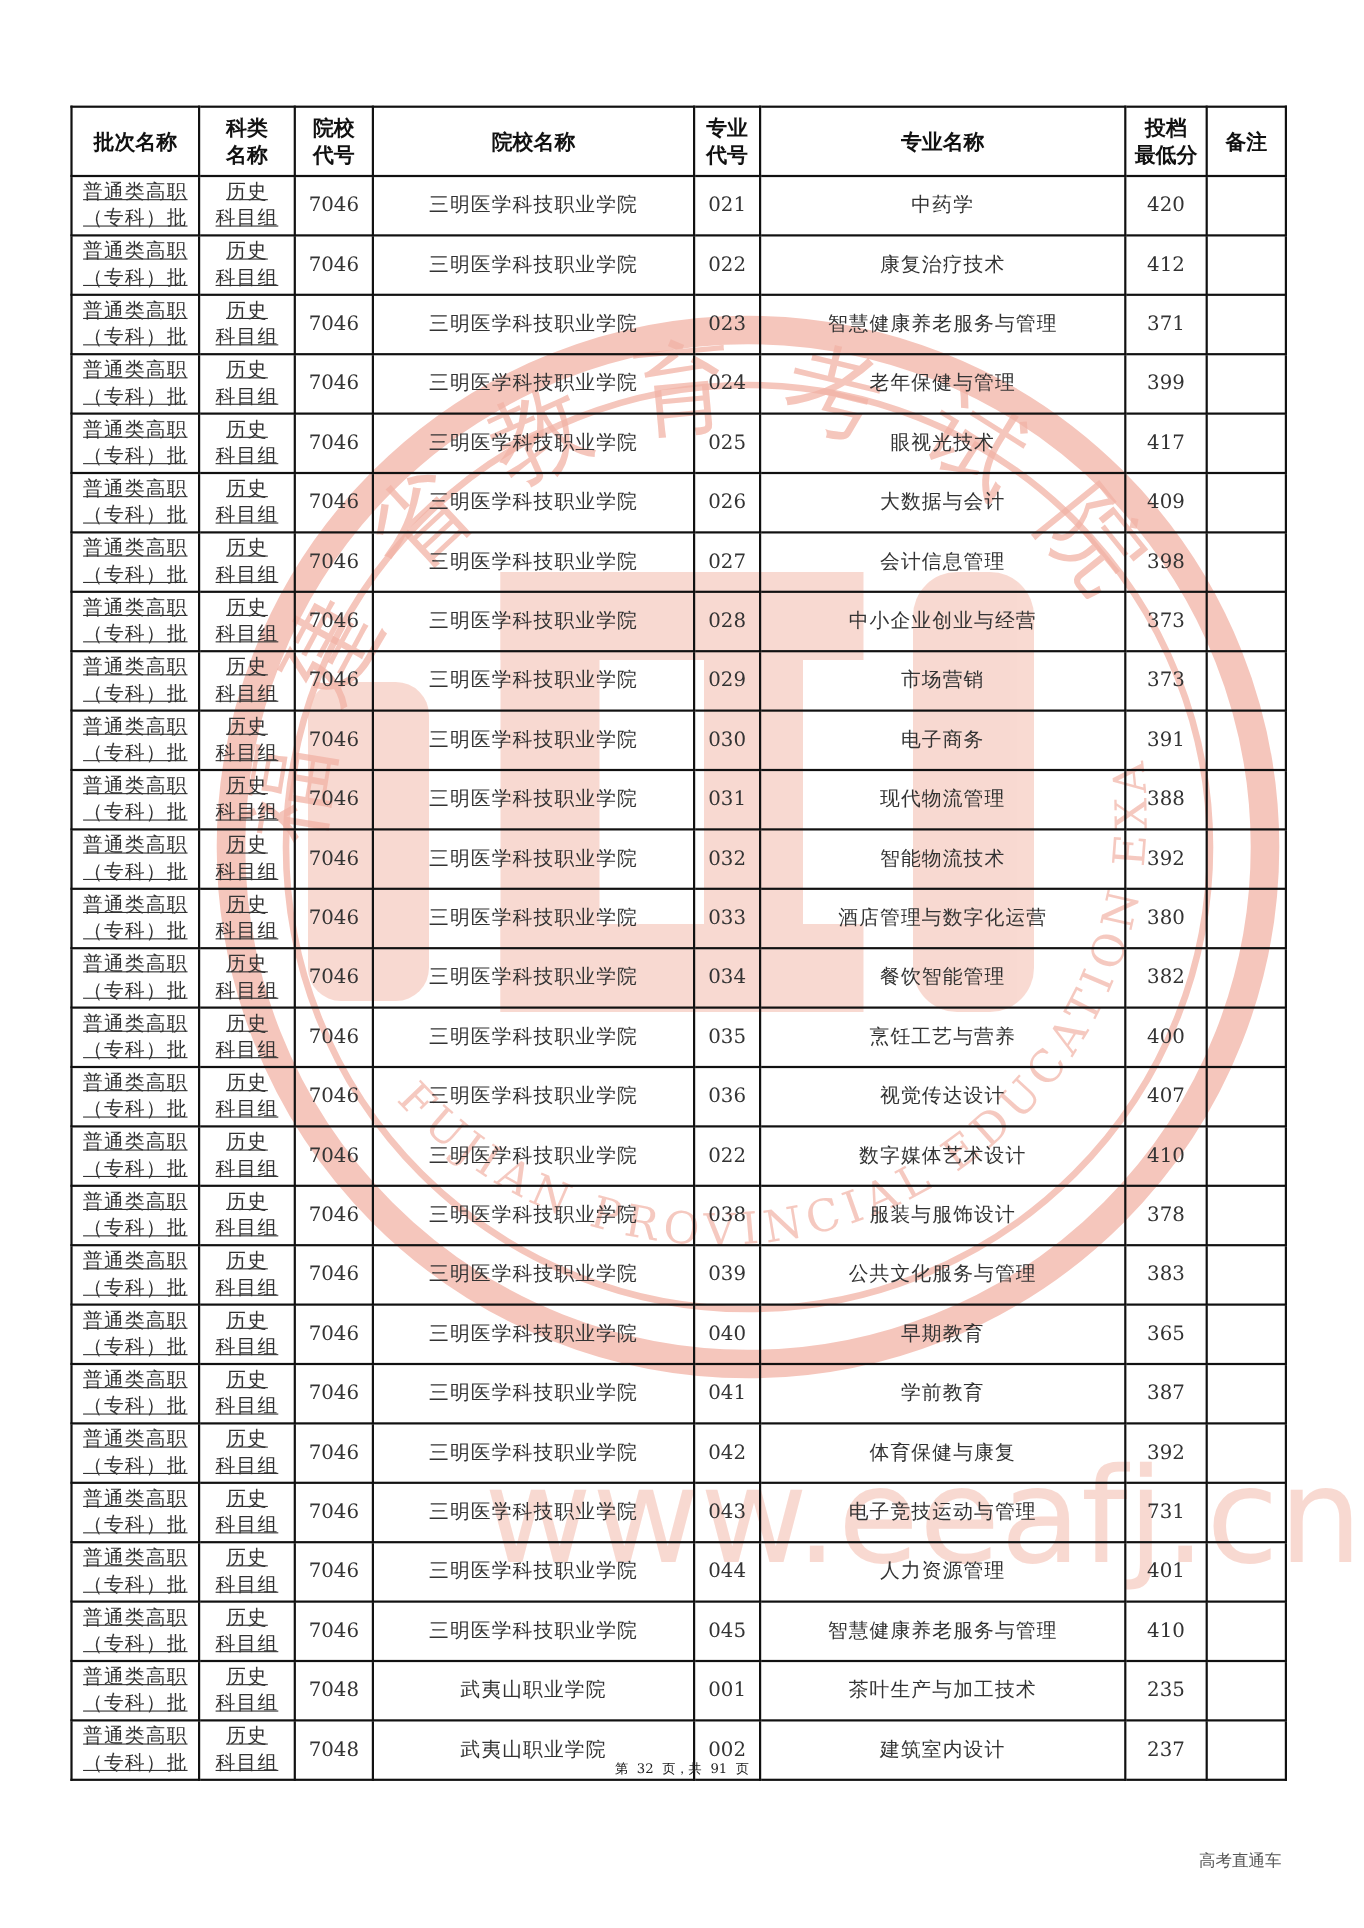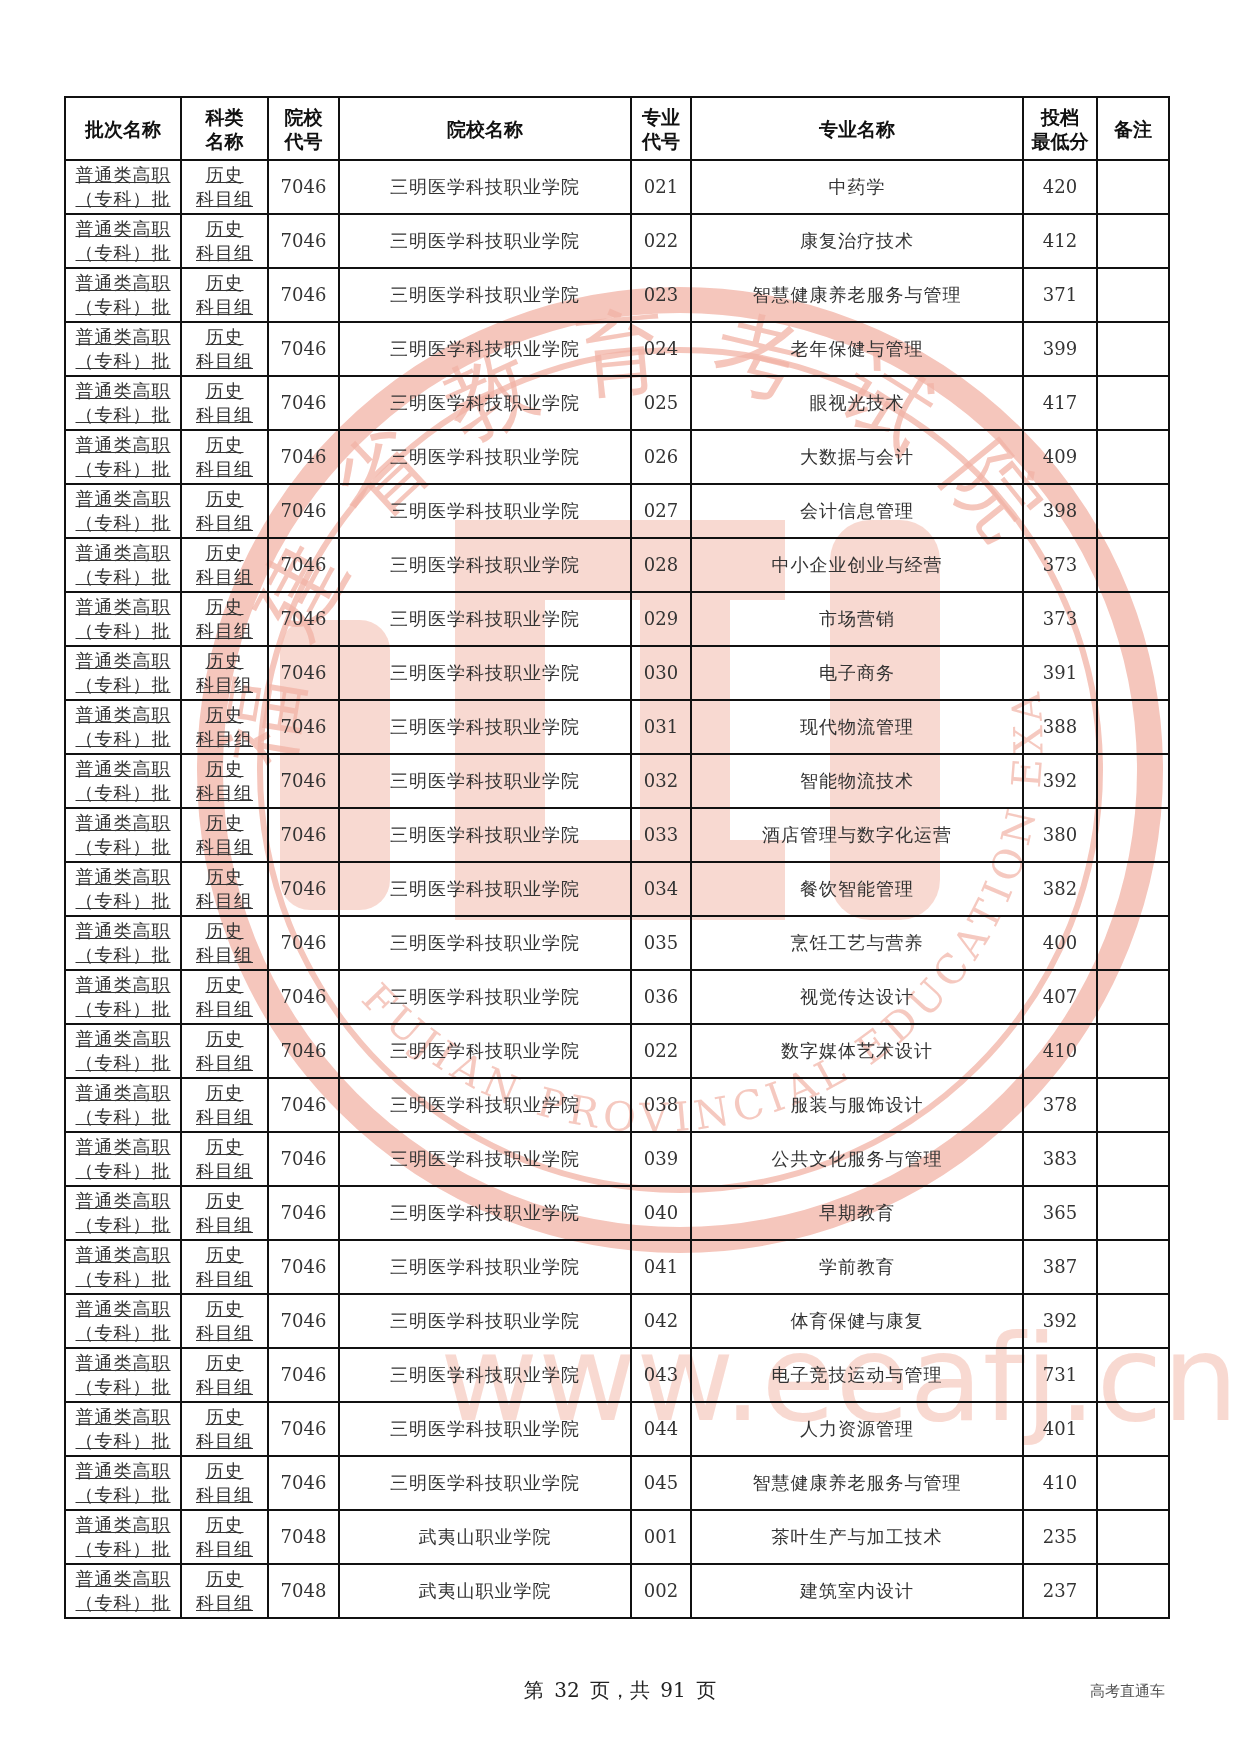--- a/index.html
+++ b/index.html
@@ -21,22 +21,22 @@
     font-size: 19px; line-height: 24px; text-align: center; color: #111;
   }
   table.admissions td {
     height: 52px; font-size: 18px; line-height: 24px; color: #333; text-align: center;
   }
   td.batch, td.subject { font-size: 18px; line-height: 23px; letter-spacing: 1px; text-decoration: underline; }
   td.batch { text-align: right; padding-right: 2px; }
   td.school, td.major { text-align: left; padding-left: 5px; letter-spacing: 1px; }
   .two-line span { display: block; }
   .footer {
-    position: absolute; top: 1677px; left: 0; width: 1240px; text-align: center;
-    font-size: 20px; color: #222; z-index: 2; word-spacing: 4px;
+    position: absolute; top: 1600px; left: 0; width: 1240px; text-align: center;
+    font-size: 12px; color: #222; z-index: 2; word-spacing: 4px;
   }
   .footer-brand {
     position: absolute; top: 1682px; left: 1090px; font-family: "DejaVu Sans", "Liberation Sans", sans-serif;
     font-size: 15px; color: #555; z-index: 2;
   }
 </style>
 </head>
 <body>
 
 <div class="page">

